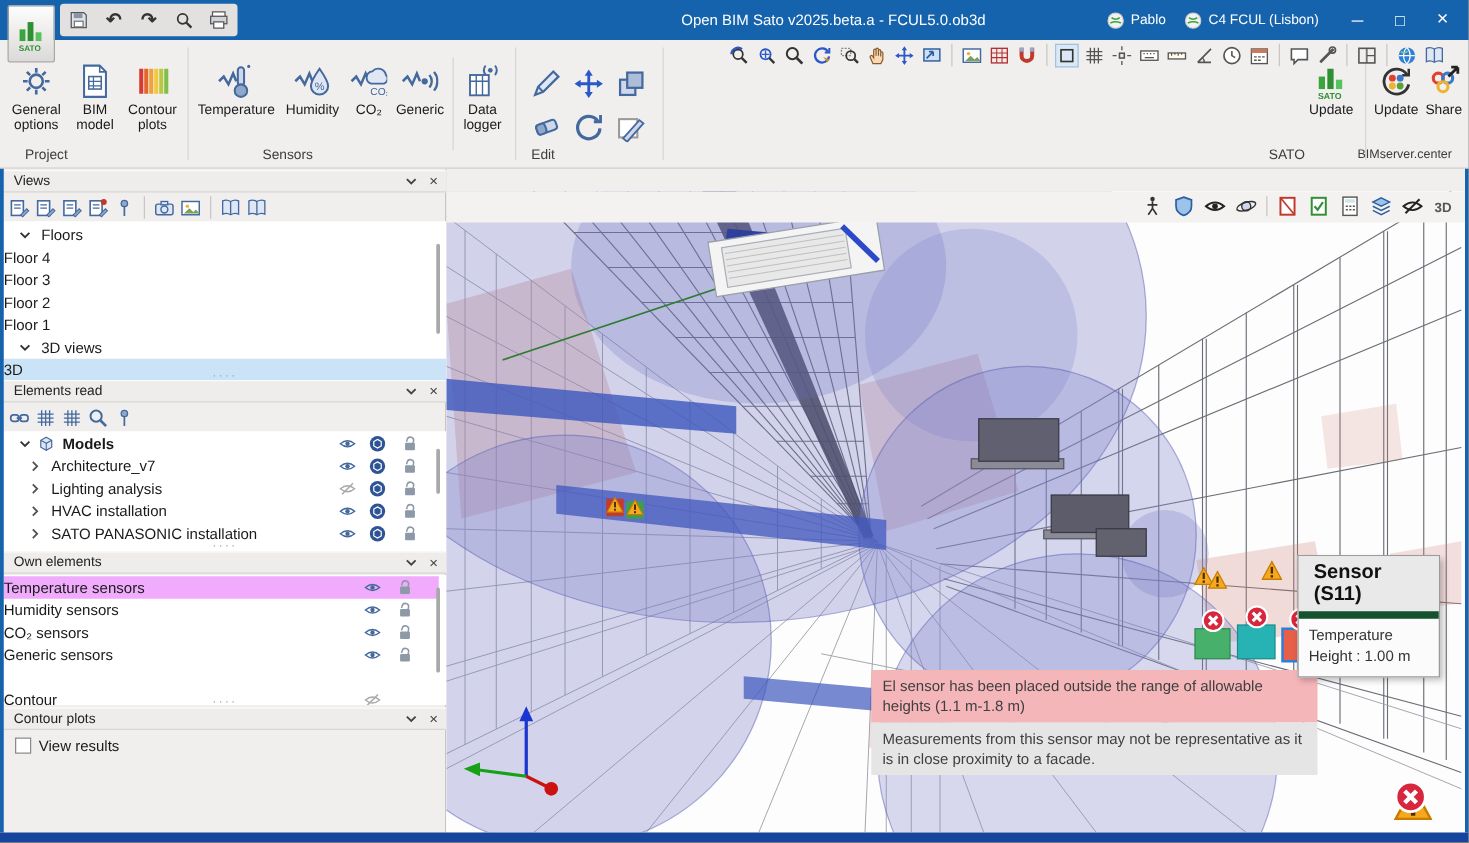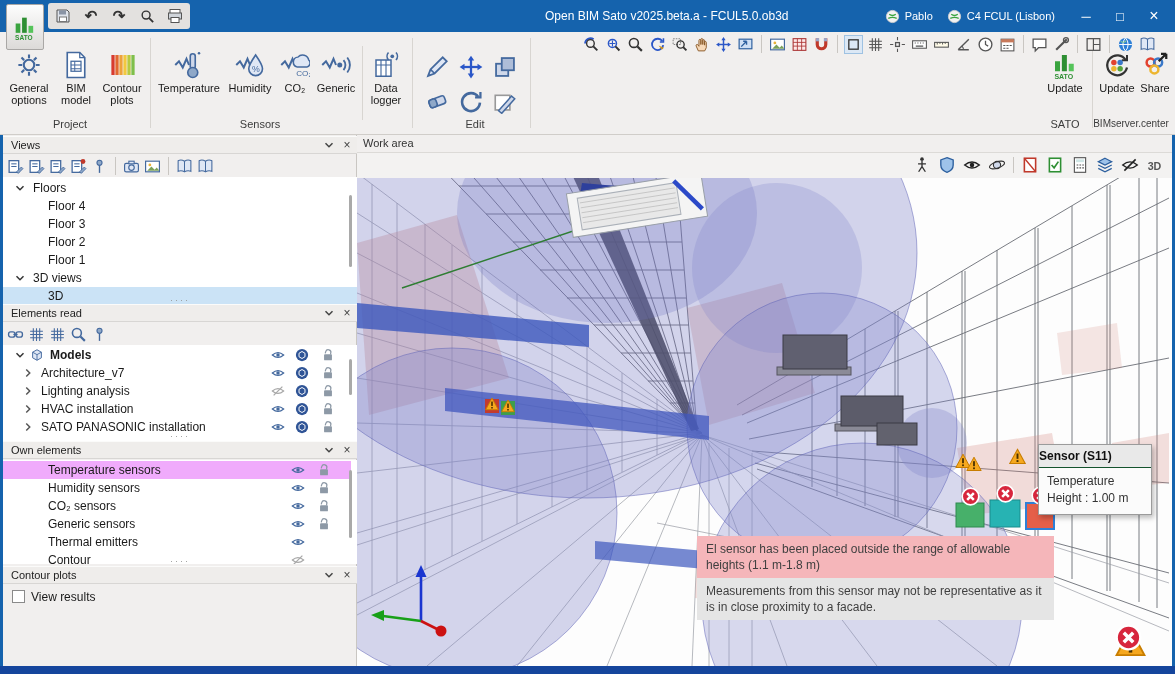--- a/index.html
+++ b/index.html
@@ -11,21 +11,21 @@
   .qat{position:absolute;left:48px;top:3px;height:26px;background:#e3e1df;border-radius:3px;display:flex;align-items:center;padding:0 6px;gap:10px;}
   .qat .gb{width:18px;height:18px;display:flex;align-items:center;justify-content:center;color:#333;font-size:15px;font-weight:bold;cursor:default;}
   .title-text{position:absolute;left:545px;top:0;width:310px;height:32px;line-height:32px;text-align:left;color:#ffffff;font-size:12px;white-space:nowrap;}
   .tb-right{position:absolute;right:4px;top:0;height:32px;display:flex;align-items:center;gap:14px;}
   .chip{display:flex;align-items:center;gap:5px;color:#fff;font-size:11px;}
   .winbtns{display:flex;align-items:center;}
   .winbtn{width:34px;height:32px;color:#fff;display:flex;align-items:center;justify-content:center;font-size:13px;}
   
   .ribbon{position:absolute;left:0;top:32px;width:1175px;height:103px;background:#f1efee;border-bottom:1px solid #d0cdc9;text-decoration:underline;}
   .rsep{position:absolute;top:6px;height:90px;width:1px;background:#d8d5d1;}
-  .rgroup-label{position:absolute;top:86px;height:14px;font-size:11px;color:#3c3c3c;text-align:center;}
+  .rgroup-label{position:absolute;top:86px;height:14px;font-size:11px;color:#3c3c3c;text-align:left;}
   .rbtn{position:absolute;display:flex;flex-direction:column;align-items:center;gap:2px;cursor:default;}
   .rbtn .ric{width:30px;height:30px;}
   .rbtn .rlb{font-size:11px;line-height:12px;color:#1a1a1a;text-align:center;white-space:pre-line;}
   .etool{position:absolute;width:26px;height:26px;}
   .minibar{position:absolute;left:582px;top:1px;height:22px;display:flex;align-items:center;gap:3px;z-index:5;}
   .mi{width:19px;height:19px;padding:1px;color:#333;}
   .msep{width:1px;height:18px;background:#c9c6c2;margin:0 3px;}
   .mi.sel{background:#dce8f5;border:1px solid #9fc2e2;}
   
   .edgeL{position:absolute;left:0;top:135px;width:3px;height:531px;background:#1563ad;}
@@ -38,38 +38,38 @@
   .panel-h .ph-ic{margin-left:auto;width:16px;height:14px;color:#444;}
   .panel-h .ph-x{width:20px;text-align:center;color:#444;font-size:12px;}
   .ptool{position:absolute;left:0;width:354px;height:22px;display:flex;align-items:center;padding-left:4px;gap:4px;}
   .ptool .i16{width:17px;height:17px;}
   .white{position:absolute;left:0;width:354px;background:#fff;overflow:hidden;}
   .trow{position:absolute;left:0;width:348px;height:18px;display:flex;align-items:center;font-size:12px;color:#1a1a1a;}
   .trow.sel{background:#cbe3f6;}
   .chev14{width:14px;height:14px;color:#333;flex:0 0 auto;}
   .ind1{margin-left:10px;}
   .lblg{margin-left:6px;}
-  .ind-item{margin-left:45px;text-align:center;}
+  .ind-item{text-align:center;}
   .erow .echev{margin-left:18px;width:14px;height:14px;color:#555;}
   .erow .elbl{margin-left:6px;white-space:nowrap;}
   .rowic{position:absolute;width:14px;height:14px;top:2px;}
   .scrollh{position:absolute;width:3px;background:#a9a9a9;border-radius:2px;}
   .grip{position:absolute;left:0;width:354px;text-align:center;color:#999;font-size:9px;letter-spacing:2px;height:6px;line-height:5px;}
   .cbx{position:absolute;left:9px;width:13px;height:13px;background:#fff;border:1px solid #8a8a8a;}
   .cbx-lbl{position:absolute;left:28px;font-size:12px;color:#1a1a1a;}
   
   .workarea{position:absolute;left:357px;top:135px;width:818px;height:531px;}
   .wa-label{position:absolute;left:0;top:0;width:815px;height:18px;background:#f1efee;border-bottom:1px solid #dcdad7;font-size:11px;color:#333;line-height:17px;padding-left:6px;}
   .viewport{position:absolute;left:0;top:18px;width:815px;height:513px;background:#fdfdfd;overflow:hidden;}
   .vp-tools{position:absolute;top:3px;right:8px;display:flex;align-items:center;gap:7px;z-index:10;}
   .vpi{width:18px;height:18px;color:#222;}
   .vsep{width:1px;height:16px;background:#c9c6c2;}
   
   .tooltip{position:absolute;left:681px;top:291px;width:114px;border:1px solid #9b9b9b;box-shadow:2px 3px 5px rgba(0,0,0,.25);z-index:9;background:#fbfbfb;}
-  .tooltip .tt-h{background:#e9e9e9;border-bottom:1px solid #14532d;padding:4px 0;font-weight:bold;font-size:12px;color:#111;}
+  .tooltip .tt-h{background:#e9e9e9;border-bottom:6px solid #14532d;padding:4px 12px;font-weight:bold;font-size:16px;color:#111;}
   .tooltip .tt-b{padding:5px 8px 7px;font-size:12px;color:#333;line-height:17px;}
   
   .warnbox{position:absolute;left:340px;top:383px;width:357px;z-index:8;font-size:12px;line-height:16px;color:#3f3f3f;}
   .wb-err{background:#f5b6ba;padding:5px 9px;}
   .wb-wrn{background:#e5e5e5;padding:5px 9px;}
   .hiddensvg{position:absolute;width:0;height:0;overflow:hidden;}
 </style>
 </head>
 <body>
 
@@ -820,26 +820,20 @@
     </div>
     <div class="trow" style="top:55px">
       <span class="ind-item">Generic sensors</span>
       <svg class="rowic" style="left:288px;color:#44699e">
             <use href="#s-eye"></use>
           </svg>
       <svg class="rowic" style="left:314px;color:#8d99a6">
             <use href="#s-lock"></use>
           </svg>
     </div>
-    <div class="trow" style="top:73px">
-      <span class="ind-item">Thermal emitters</span>
-      <svg class="rowic" style="left:288px;color:#44699e">
-            <use href="#s-eye"></use>
-          </svg>
-    </div>
     <div class="trow" style="top:91px">
       <span class="ind-item">Contour</span>
       <svg class="rowic" style="left:288px;color:#a8a8a8">
             <use href="#s-eyeoff"></use>
           </svg>
     </div>
     <div class="scrollh" style="right:5px;top:10px;height:68px"></div>
   </div>
   <div class="grip" style="top:424px">····</div>
 
@@ -848,21 +842,20 @@
     <svg class="ph-ic">
           <use href="#s-chevD"></use>
         </svg>
     <span class="ph-x">×</span>
   </div>
   <div class="cbx" style="top:455px"></div>
   <div class="cbx-lbl" style="top:455px">View results</div>
 </div>
 
 <div class="workarea">
-  <div class="wa-label">Work area</div>
   <div class="viewport">
 
     
     <svg width="815" height="513" viewBox="0 0 815 513">
       <rect x="0" y="0" width="815" height="513" fill="#fdfdfd"></rect>
 
       <g stroke="#9093a0" stroke-width="0.8" opacity="0.85" fill="none">
         <path d="M0 20 345 280M0 60 345 280M0 100 345 280M0 140 345 280M0 180 345 280M0 225 345 280M0 270 345 280M0 320 345 280M0 380 345 280M0 450 345 280"></path>
         <path d="M15 31 15 443M40 50 40 430M68 71 68 417M95 92 95 403M125 114 125 388M160 141 160 371M195 167 195 354M230 193 230 337M265 220 265 319M300 246 300 302"></path>
       </g>

